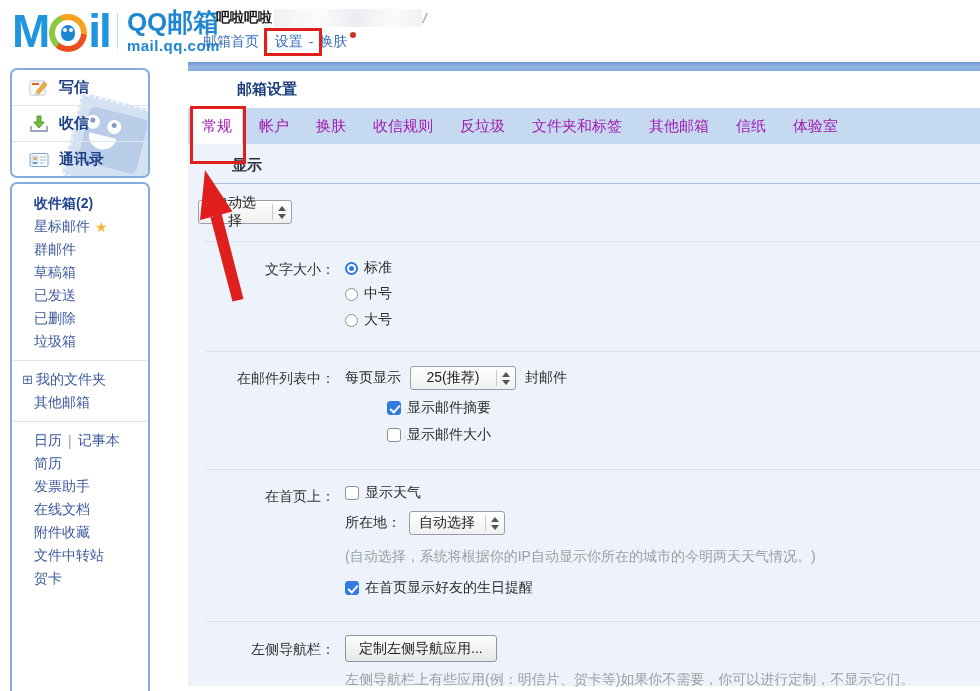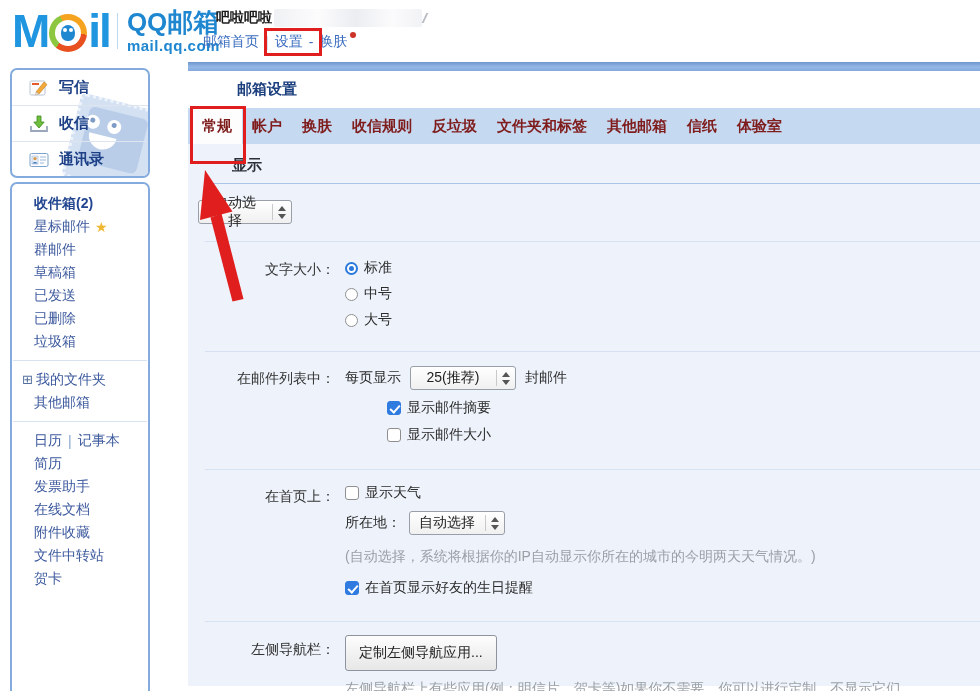--- a/index.html
+++ b/index.html
@@ -56,21 +56,21 @@
   .expander{font-size:13px;color:#55709f;margin:0 3px 0 -12px;}
   .apps-first{gap:6px;}
   .apps-div{color:#8aa6d0;}
 
   
   .main{position:absolute;left:188px;top:62px;width:792px;height:629px;background:#fff;}
   .main-topbar{height:9px;background:linear-gradient(#6f97cf,#94b8e6 55%,#83a9de);}
   .main-titlebar{height:37px;display:flex;align-items:center;padding-left:25px;}
   .main-title{font-size:15px;font-weight:bold;color:#1c3f7e;margin-left:24px;}
   .tabs{height:36px;background:#c5d9f1;display:flex;align-items:stretch;padding-left:4px;}
-  .tab{padding:0 10px;line-height:36px;font-size:15px;font-weight:bold;color:#7f1d1d;cursor:pointer;white-space:nowrap;}
+  .tab{padding:0 10px;margin-right:7px;line-height:36px;font-size:15px;font-weight:normal;color:#a21caf;cursor:pointer;white-space:nowrap;}
   .tab.active{background:#eef3fb;background:#fdfdfe;}
   .content{height:542px;background:#eef3fb;position:relative;}
   .section-head{margin:0 0 0 17px;padding:12px 0 8px 27px;font-size:15px;font-weight:bold;color:#2a2f38;border-bottom:1px solid #a9c4e4;}
   .rowsep{height:1px;background:#d6e1f2;margin-left:17px;}
   .row{display:flex;font-size:14px;color:#2b2b2b;}
   .row-label{width:147px;text-align:right;color:#333;flex:none;padding-top:4px;}
   .row-ctrl{margin-left:10px;display:flex;flex-direction:column;}
   .inline{display:flex;align-items:center;}
 
   
@@ -83,21 +83,21 @@
   .tri-dn{width:0;height:0;border-left:4px solid transparent;border-right:4px solid transparent;border-top:5px solid #555;}
 
   
   .cb{width:14px;height:14px;border:1px solid #8f8f8f;border-radius:3px;background:#fff;margin-right:6px;flex:none;position:relative;box-sizing:border-box;cursor:pointer;}
   .cb.checked{background:#2f7be0;border-color:#2f7be0;}
   .cb.checked::after{content:"";position:absolute;left:4px;top:1px;width:4px;height:8px;border:solid #fff;border-width:0 2px 2px 0;transform:rotate(42deg);}
   .radio{width:13px;height:13px;border:1px solid #8f8f8f;border-radius:50%;background:#fff;margin-right:6px;flex:none;box-sizing:border-box;cursor:pointer;}
   .radio.selected{border:2px solid #2b79dd;}
   .radio.selected::after{content:"";display:block;width:5px;height:5px;margin:2px;border-radius:50%;background:#2b79dd;}
 
-  .btn{display:inline-flex;align-items:center;height:36px;padding:0 13px;border:1px solid #8d949e;border-radius:3px;
+  .btn{display:inline-flex;align-items:center;height:27px;padding:0 13px;border:1px solid #8d949e;border-radius:3px;
        background:linear-gradient(#fdfdfd,#e7e7e7);font-size:14px;color:#222;cursor:pointer;text-align:center;}
   .note{color:#9aa0a6;font-size:14px;}
   .bottom-strip{height:5px;background:#fff;}
 
   
   .ann-box{position:absolute;border:3px solid #e01e1e;z-index:20;pointer-events:none;}
   .ann-settings{left:264px;top:28px;width:52px;height:22px;}
   .ann-tab{left:190px;top:106px;width:50px;height:52px;}
   .ann-arrow{position:absolute;left:185px;top:160px;z-index:20;pointer-events:none;}
 </style>

